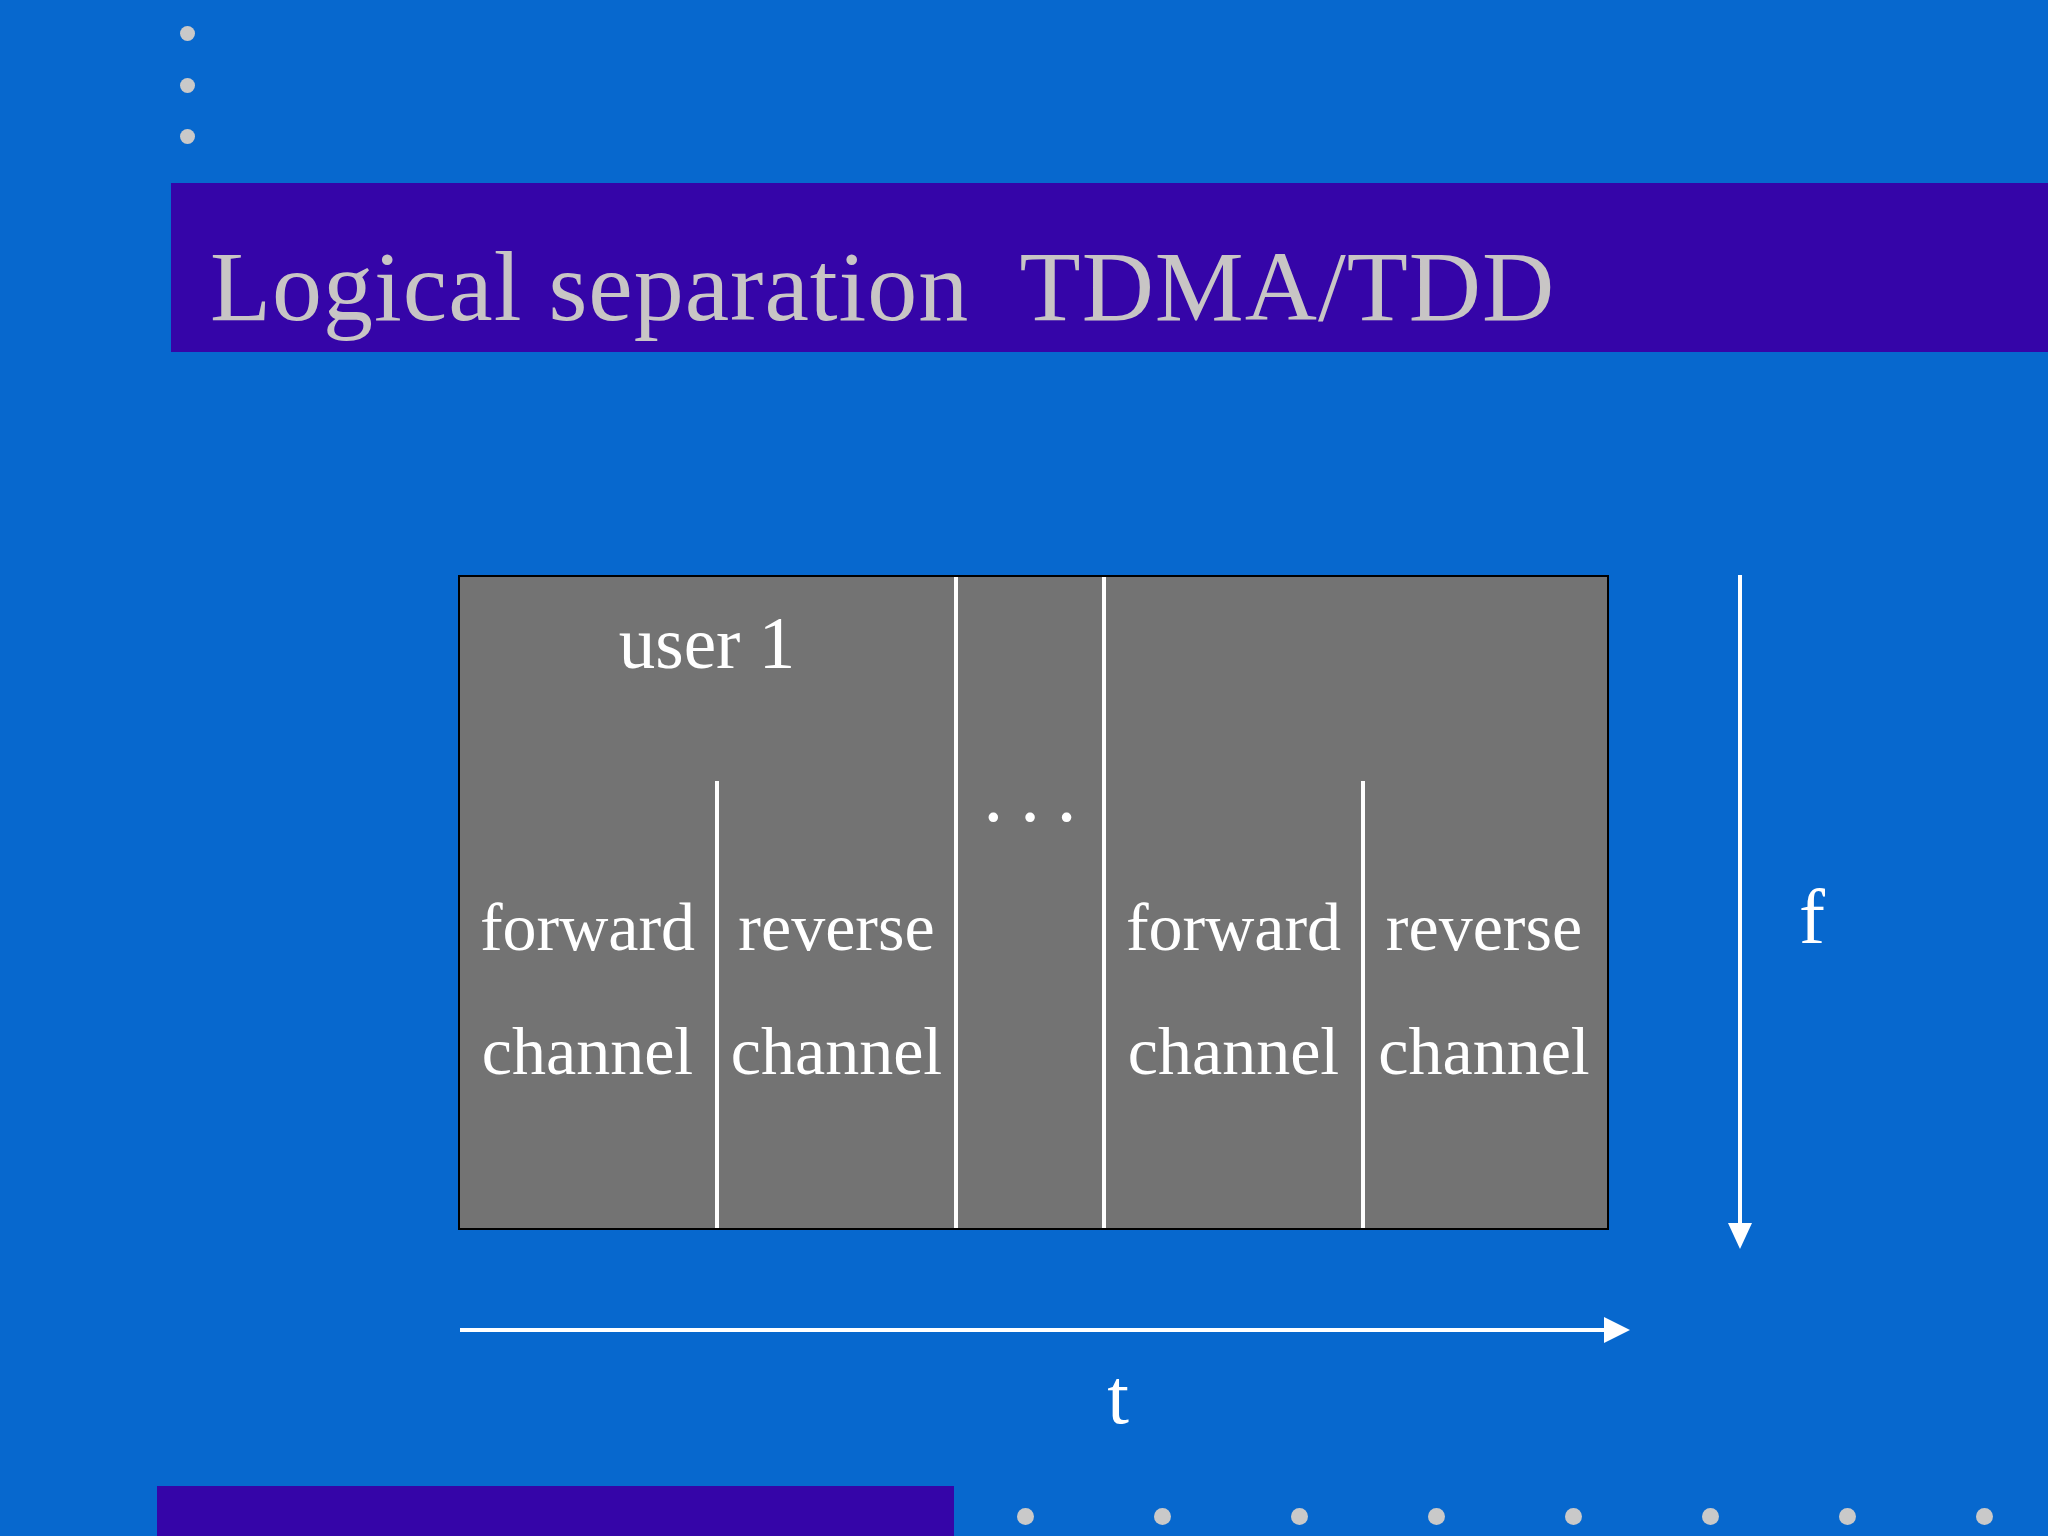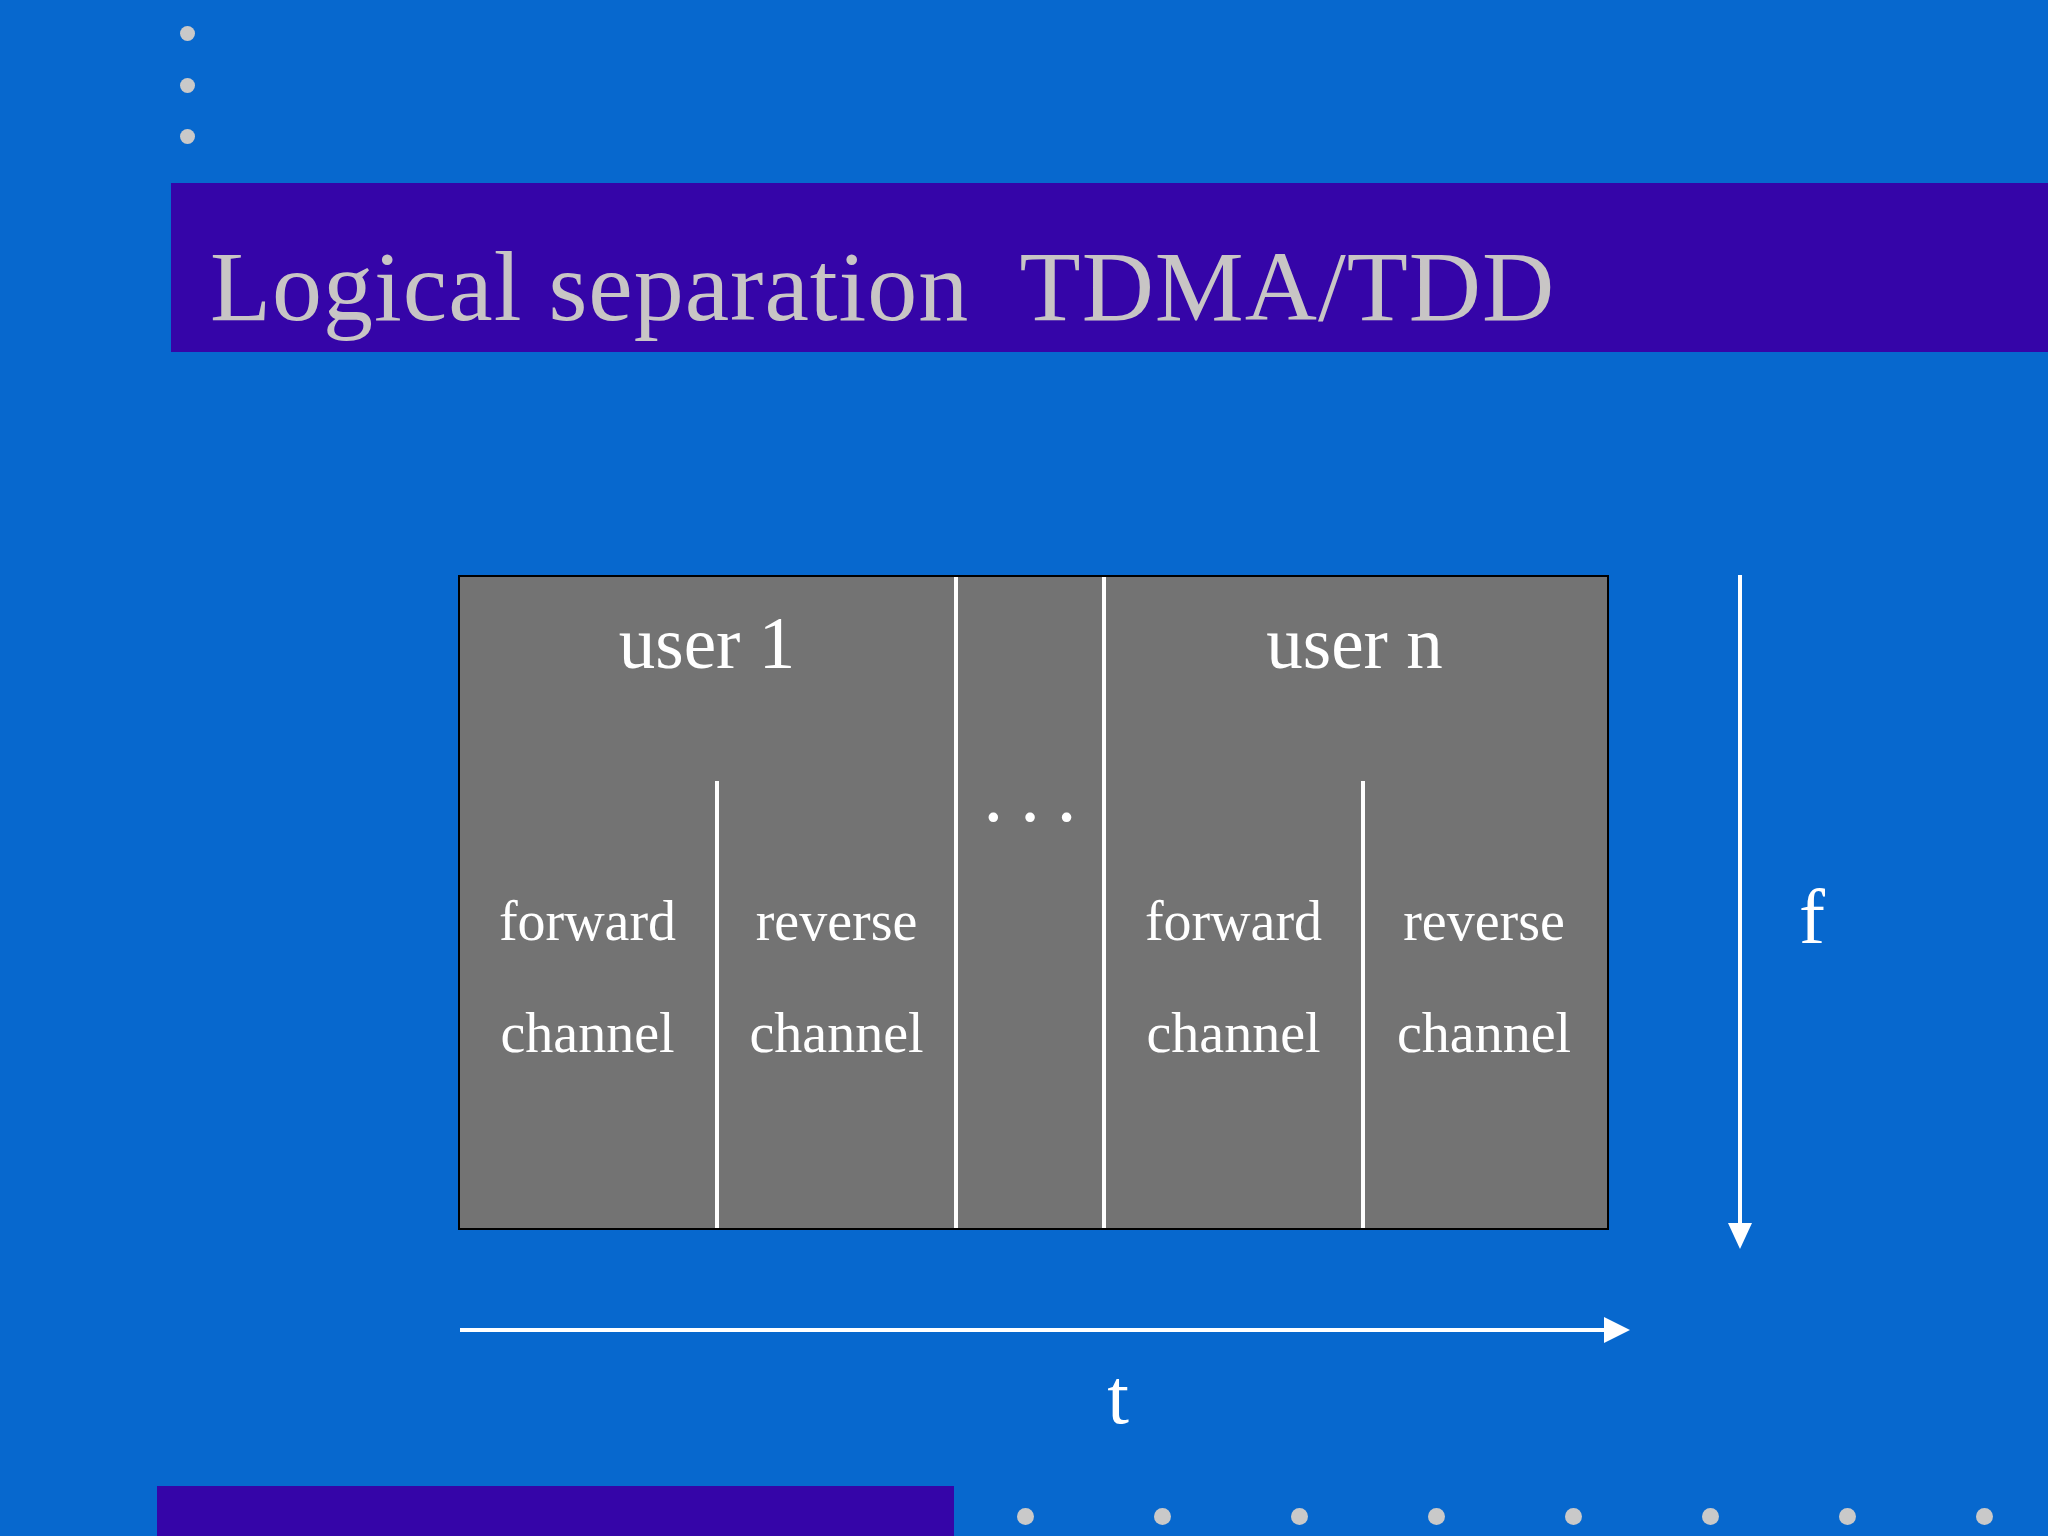--- a/index.html
+++ b/index.html
@@ -29,21 +29,21 @@
     background:#737373;border:2px solid #000000;box-sizing:border-box;
   }
   .vline{position:absolute;width:4px;background:#FFFFFF;}
   .full-divider{top:0;bottom:0;}
   .partial-divider{top:204px;bottom:0;}
   .box-label{
     position:absolute;text-align:center;color:#FFFFFF;font-size:73px;line-height:1;
   }
   .channel-cell{
     position:absolute;top:316px;text-align:center;color:#FFFFFF;
-    font-size:56px;line-height:1;
+    font-size:68px;line-height:1;
   }
   .channel-cell .line2{margin-top:56px;text-align:center;}
   .ellipsis-cell{
     position:absolute;left:498px;width:144px;top:200px;text-align:center;
     color:#FFFFFF;font-size:80px;line-height:1;letter-spacing:10px;text-indent:10px;
   }
   .freq-arrow-line{
     position:absolute;left:1738px;top:575px;width:4px;height:650px;background:#FFFFFF;
   }
   .freq-arrowhead{
@@ -84,21 +84,20 @@
 
   <div class="frame-box">
 
     <div class="vline full-divider" style="left:494px;"></div>
     <div class="vline full-divider" style="left:642px;"></div>
 
     <div class="vline partial-divider" style="left:255px;"></div>
     <div class="vline partial-divider" style="left:901px;"></div>
 
     <div class="box-label" style="left:0;width:494px;top:30px;">user 1</div>
-    <div class="box-label" style="left:646px;width:497px;top:30px;">user n</div>
 
     <div class="channel-cell" style="left:0;width:255px;">
       <div class="line1">forward</div>
       <div class="line2">channel</div>
     </div>
     <div class="channel-cell" style="left:259px;width:235px;">
       <div class="line1">reverse</div>
       <div class="line2">channel</div>
     </div>
     <div class="channel-cell" style="left:646px;width:255px;">

